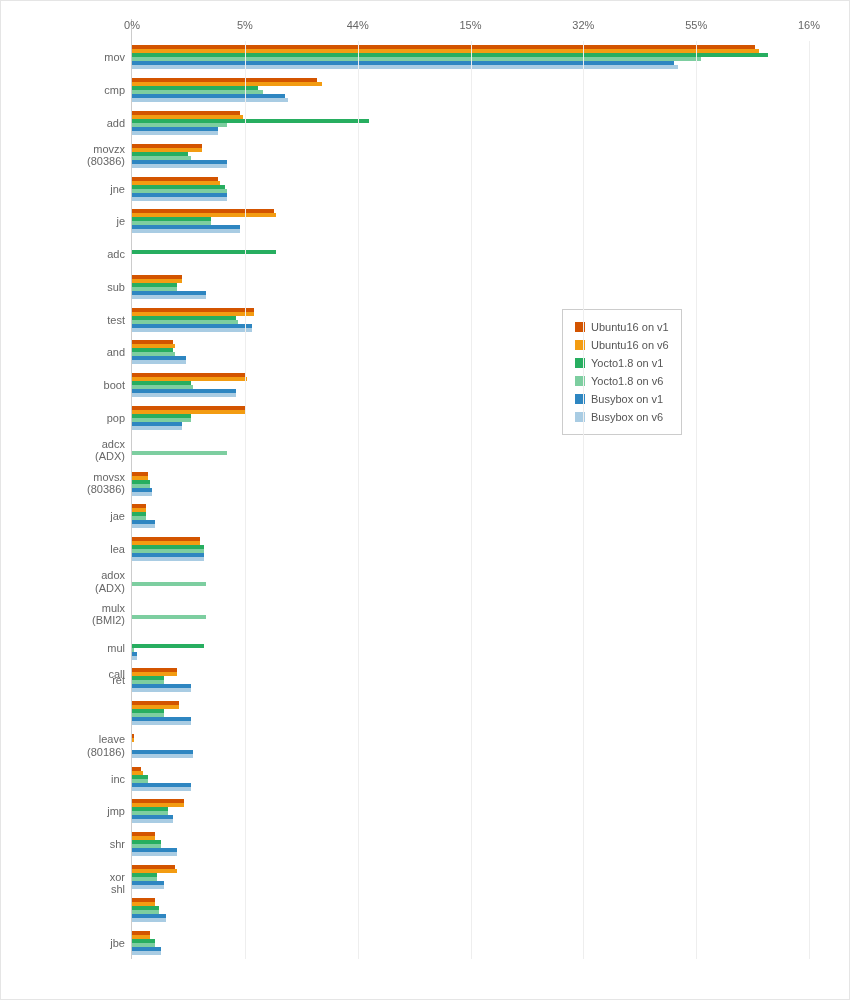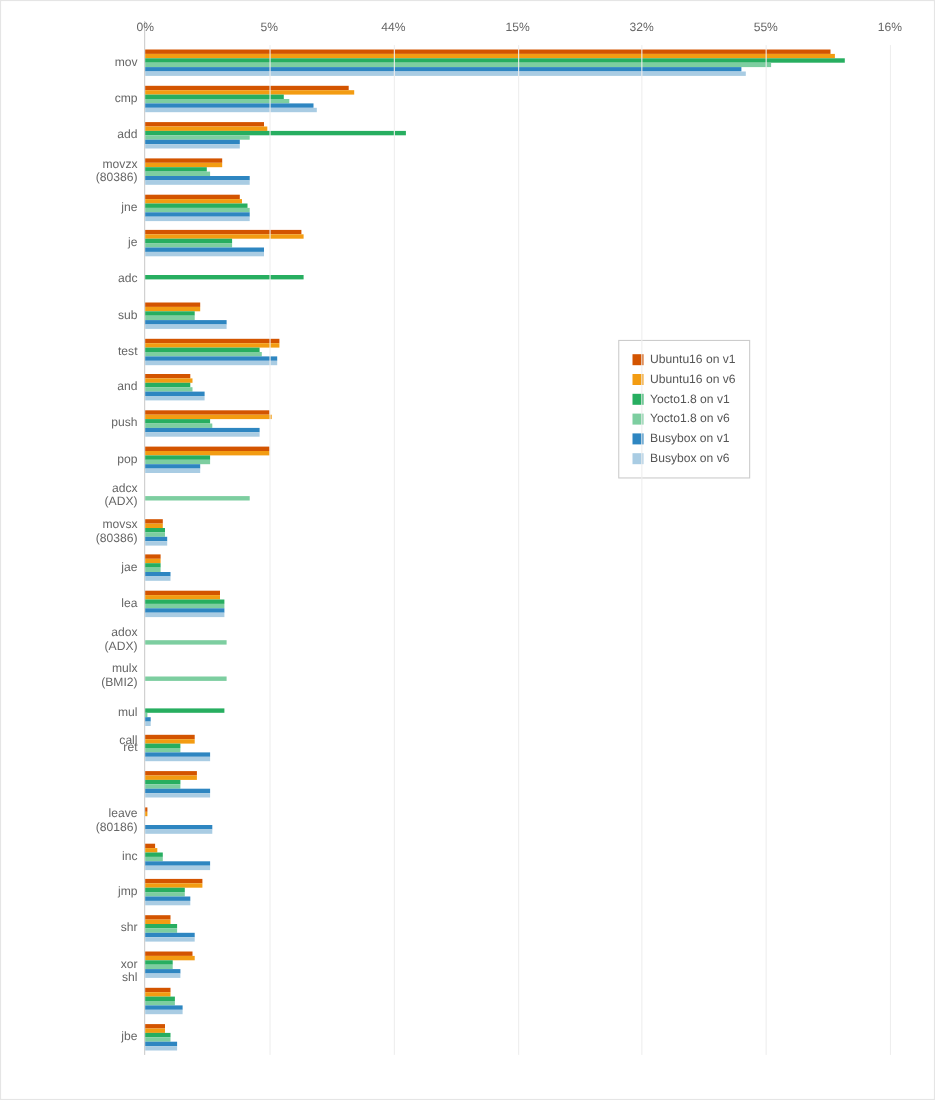--- a/index.html
+++ b/index.html
@@ -107,21 +107,21 @@
         <div class="ylab" style="top: 38.3929px;">mov</div>
         <div class="ylab" style="top: 71.1786px;">cmp</div>
         <div class="ylab" style="top: 103.964px;">add</div>
         <div class="ylab" style="top: 136.75px;">movzx<br>(80386)</div>
         <div class="ylab" style="top: 169.536px;">jne</div>
         <div class="ylab" style="top: 202.321px;">je</div>
         <div class="ylab" style="top: 235.107px;">adc</div>
         <div class="ylab" style="top: 267.893px;">sub</div>
         <div class="ylab" style="top: 300.679px;">test</div>
         <div class="ylab" style="top: 333.464px;">and</div>
-        <div class="ylab" style="top: 366.25px;">push</div>
+        <div class="ylab" style="top: 366.25px;">boot</div>
         <div class="ylab" style="top: 399.036px;">pop</div>
         <div class="ylab" style="top: 431.821px;">adcx<br>(ADX)</div>
         <div class="ylab" style="top: 464.607px;">movsx<br>(80386)</div>
         <div class="ylab" style="top: 497.393px;">jae</div>
         <div class="ylab" style="top: 530.179px;">lea</div>
         <div class="ylab" style="top: 562.964px;">adox<br>(ADX)</div>
         <div class="ylab" style="top: 595.75px;">mulx<br>(BMI2)</div>
         <div class="ylab" style="top: 628.536px;">mul</div>
         <div class="ylab" style="top: 661.321px;">ret</div>
         <div class="ylab" style="top: 655px;">call</div>

